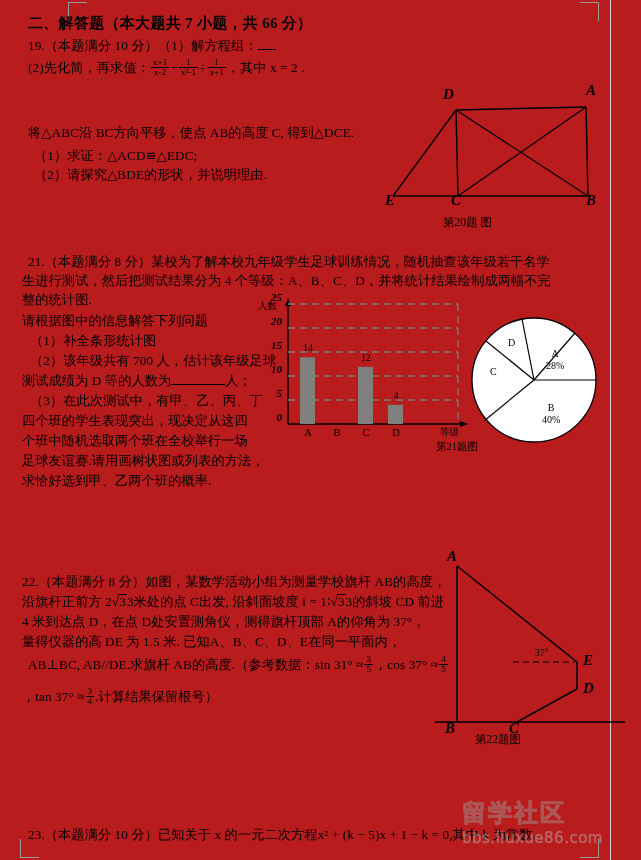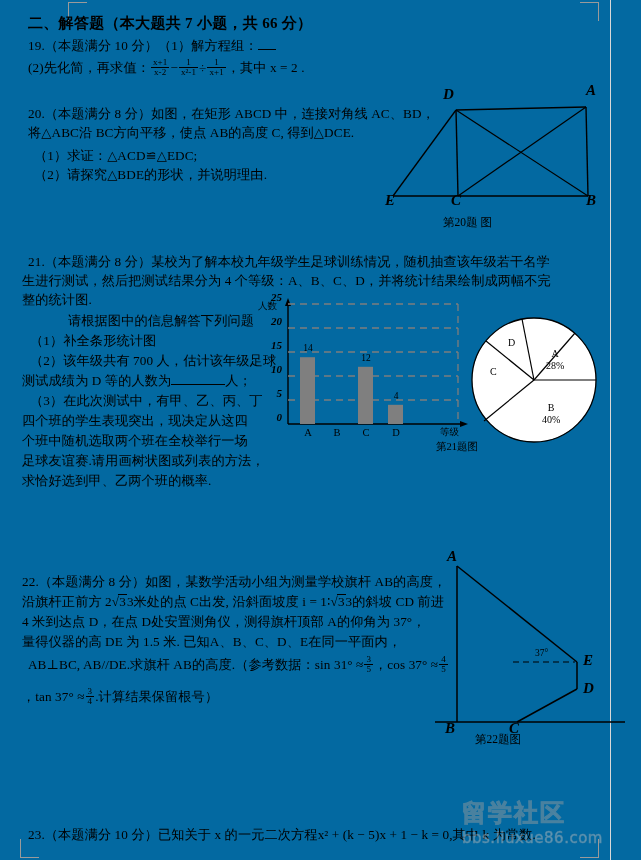--- a/index.html
+++ b/index.html
@@ -12,21 +12,21 @@
     height: 860px;
     position: relative;
     font-family: "Liberation Serif", "DejaVu Serif", serif;
     color: #000;
     overflow: hidden;
   }
 
   .page {
     position: absolute;
     inset: 0;
-    background: #0369a1;
+    background: #b91c1c;
   }
 
   
   .crop-mark {
     position: absolute;
     width: 18px;
     height: 18px;
   }
   .crop-tl { top: 2px; left: 68px; border-left: 1px solid #9a9a9a; border-top: 1px solid #9a9a9a; }
   .crop-tr { top: 2px; right: 42px; border-right: 1px solid #9a9a9a; border-top: 1px solid #9a9a9a; }
@@ -183,21 +183,20 @@
   <div class="section-heading">二、解答题（本大题共 7 小题，共 66 分）</div>
 
   <div class="qtext" style="left:28px; top:36px;">
     <span>19.（本题满分 10 分）（1）解方程组：</span><span class="blank-short"></span>
   </div>
 
   <div class="qtext" style="left:28px; top:58px;">
     <span>(2)先化简，再求值：</span><span class="frac"><span class="num">x+1</span><span class="den">x-2</span></span><span>−</span><span class="frac"><span class="num">1</span><span class="den">x²-1</span></span><span>÷</span><span class="frac"><span class="num">1</span><span class="den">x+1</span></span><span>，其中 x = 2 .</span>
   </div>
 
-  <div class="qtext" style="left:28px; top:104px;">20.（本题满分 8 分）如图，在矩形 ABCD 中，连接对角线 AC、BD，</div>
   <div class="qtext" style="left:28px; top:123px;">将△ABC沿 BC方向平移，使点 AB的高度 C, 得到△DCE.</div>
   <div class="qtext" style="left:34px; top:146px;">（1）求证：△ACD≌△EDC;</div>
   <div class="qtext" style="left:34px; top:165px;">（2）请探究△BDE的形状，并说明理由.</div>
 
   <div class="fig20">
     <svg width="250" height="120" viewBox="0 0 250 120">
 
       <line x1="75" y1="22" x2="205" y2="19" stroke="#000" stroke-width="1.4"></line>
       <line x1="205" y1="19" x2="207" y2="108" stroke="#000" stroke-width="1.4"></line>
       <line x1="207" y1="108" x2="12" y2="108" stroke="#000" stroke-width="1.4"></line>
@@ -212,21 +211,21 @@
     <span class="lbl" style="left:205px; top:-6px;">A</span>
     <span class="lbl" style="left:70px; top:104px;">C</span>
     <span class="lbl" style="left:205px; top:104px;">B</span>
     <span class="lbl" style="left:4px; top:104px;">E</span>
     <span class="fig-caption" style="left:62px; top:127px;">第20题 图</span>
   </div>
 
   <div class="qtext" style="left:28px; top:252px;">21.（本题满分 8 分）某校为了解本校九年级学生足球训练情况，随机抽查该年级若干名学</div>
   <div class="qtext" style="left:22px; top:271px;">生进行测试，然后把测试结果分为 4 个等级：A、B、C、D，并将统计结果绘制成两幅不完</div>
   <div class="qtext" style="left:22px; top:290px;">整的统计图.</div>
-  <div class="qtext" style="left:22px; top:311px;margin-left:46px;">请根据图中的信息解答下列问题</div>
+  <div class="qtext" style="left:22px; top:311px;">请根据图中的信息解答下列问题</div>
   <div class="qtext" style="left:30px; top:331px;">（1）补全条形统计图</div>
   <div class="qtext" style="left:30px; top:351px;">（2）该年级共有 700 人，估计该年级足球</div>
   <div class="qtext" style="left:22px; top:371px;">
     <span>测试成绩为 D 等的人数为</span><span class="blank-ul"></span><span>人；</span>
   </div>
   <div class="qtext" style="left:30px; top:391px;">（3）在此次测试中，有甲、乙、丙、丁</div>
   <div class="qtext" style="left:22px; top:411px;">四个班的学生表现突出，现决定从这四</div>
   <div class="qtext" style="left:22px; top:431px;">个班中随机选取两个班在全校举行一场</div>
   <div class="qtext" style="left:22px; top:451px;">足球友谊赛.请用画树状图或列表的方法，</div>
   <div class="qtext" style="left:22px; top:471px;">求恰好选到甲、乙两个班的概率.</div>

